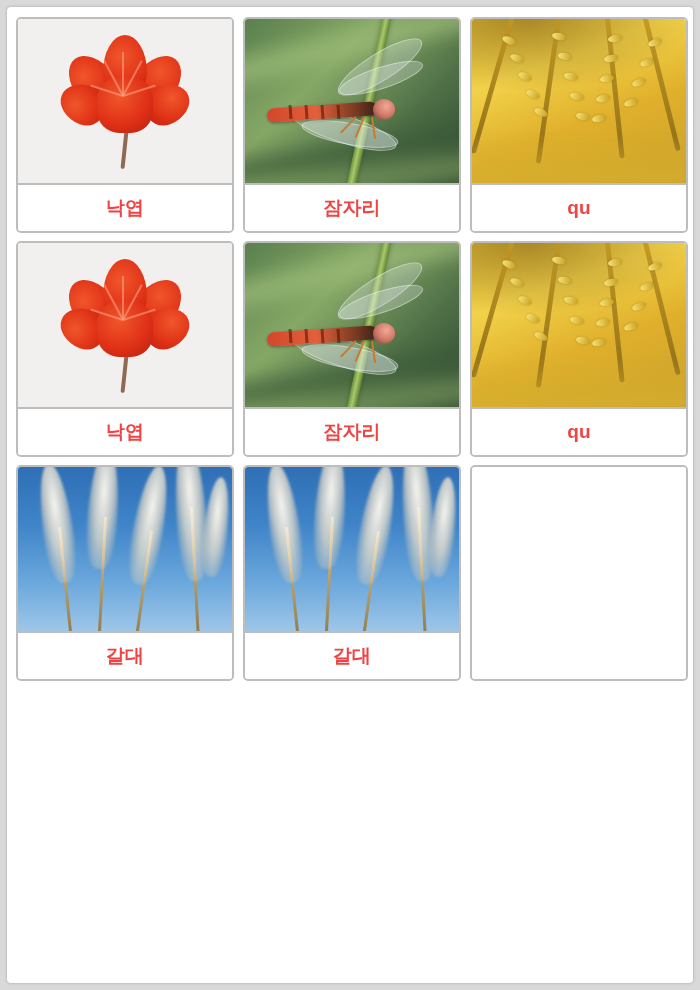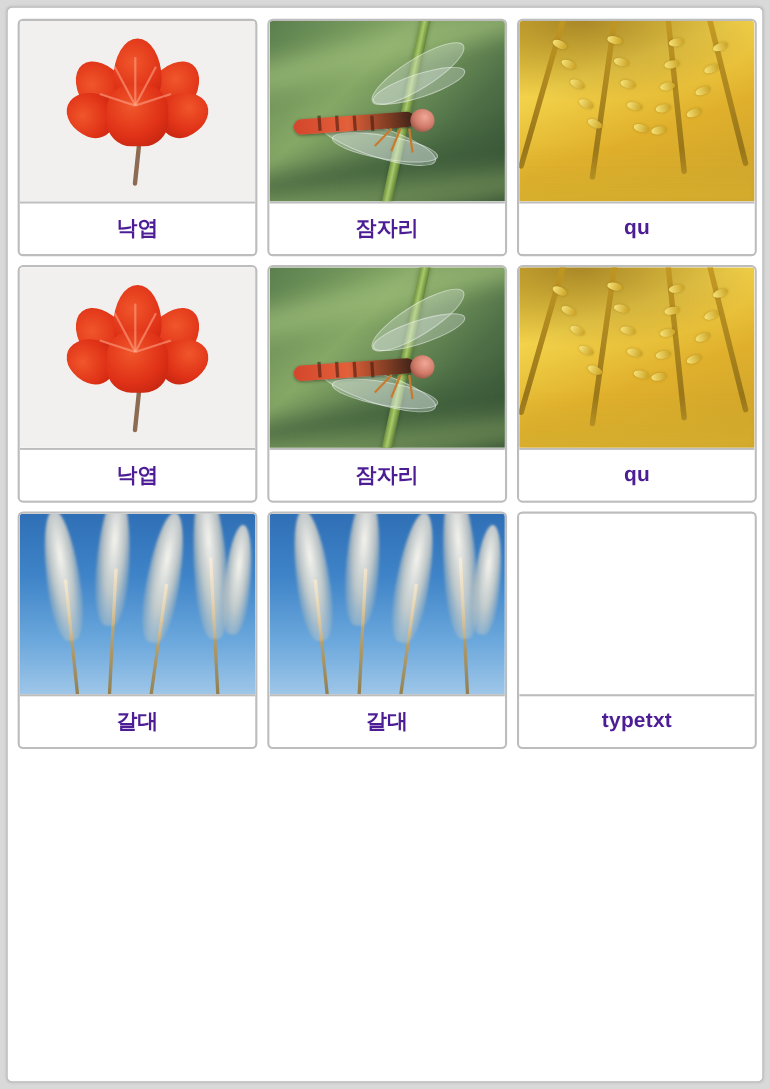--- a/index.html
+++ b/index.html
@@ -60,21 +60,21 @@
     flex: 0 0 46px;
     border-top: 2px solid #bdbdbd;
     display: flex;
     align-items: center;
     justify-content: center;
     background: #ffffff;
   }
   .cell .labelbar span {
     font-size: 19px;
     font-weight: bold;
-    color: #4c1d95;
+    color: #ef4444;
     letter-spacing: 0.2px;
   }
   .cell.empty .imgwrap { background: #ffffff; }
 
   
   .art-leaf {
     background: #f2f0ee;
   }
   .art-leaf .leafbody {
     position: absolute;
@@ -461,21 +461,18 @@
           <div class="plume" style="left:186px;top:10px;width:24px;height:100px;transform:rotate(6deg);"></div>
         </div>
       </div>
       <div class="labelbar">
         <span>갈대</span>
       </div>
     </div>
 
     <div class="cell empty">
       <div class="imgwrap"></div>
-      <div class="labelbar">
-        <span>typetxt</span>
-      </div>
     </div>
 
   </div>
 
 
 </div>
 
 </body></html>

